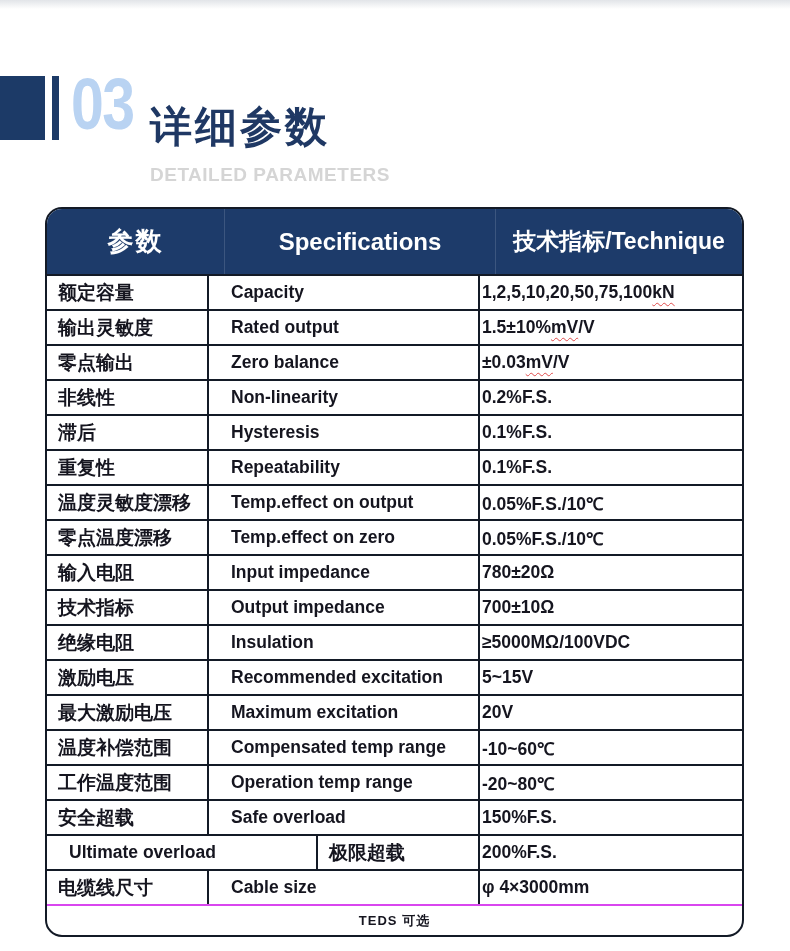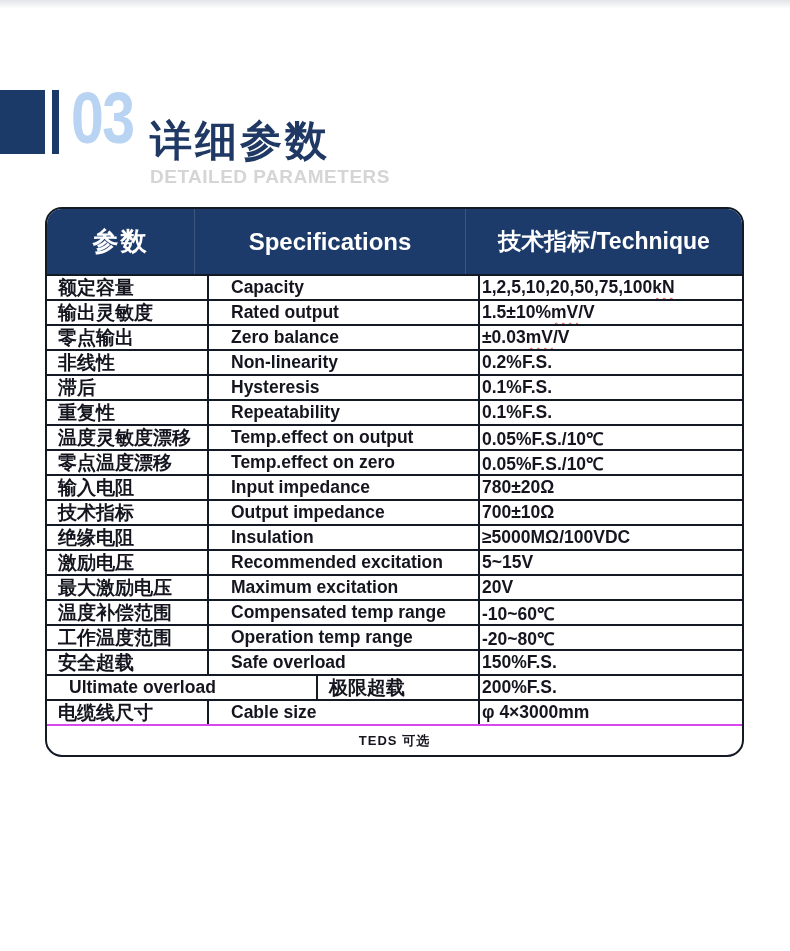--- a/index.html
+++ b/index.html
@@ -6,52 +6,52 @@
   html,body { background:#ffffff; }
   body {
     width:790px; height:951px; position:relative; overflow:hidden;
     font-family:"Liberation Sans", sans-serif;
   }
   .top-shade {
     position:absolute; top:0; left:0; width:790px; height:9px;
     background:linear-gradient(to bottom, rgba(190,196,205,.45), rgba(255,255,255,0));
   }
   
-  .section-header { position:absolute; top:88px; left:0; width:790px; height:78px; }
+  .section-header { position:absolute; top:74px; left:0; width:790px; height:78px; }
   .hdr-square { position:absolute; left:0; top:2px; width:45px; height:64px; background:#1c3a67; }
   .hdr-bar    { position:absolute; left:52px; top:2px; width:7px; height:64px; background:#1c3a67; }
   .hdr-num {
     position:absolute; left:71px; top:-6px;
     font-size:72px; font-weight:bold; color:#b9d3f2; line-height:1;
     letter-spacing:-2px; transform:scaleX(.82); transform-origin:left top;
   }
   .hdr-titles { position:absolute; left:150px; top:-2px; }
   .hdr-title-cn {
     font-size:42px; font-weight:bold; color:#1f3864;
     letter-spacing:3px; line-height:48px; white-space:nowrap;margin-top:31px;
   }
   .hdr-subtitle {
-    margin-top:1px; font-size:19px; color:#d5d5d5; font-weight:bold;
+    margin-top:13px; font-size:19px; color:#d5d5d5; font-weight:bold;
     letter-spacing:.5px; white-space:nowrap;
   }
   
   .card {
     position:absolute; left:45px; top:207px; width:699px;
     background:#ffffff; border:2px solid #131a26; border-radius:17px;
     overflow:hidden;
   }
   .thead {
     display:flex; height:65px; background:#1d3b6a; color:#ffffff;
     align-items:center; font-weight:bold;
   }
   .th { display:flex; align-items:center; justify-content:center; height:100%; }
-  .th1 { width:148px; font-size:26px; letter-spacing:2px; border-right:1px solid rgba(255,255,255,.14); }
+  .th1 { width:178px; font-size:26px; letter-spacing:2px; border-right:1px solid rgba(255,255,255,.14); }
   .th2 { width:271px; font-size:24px; border-right:1px solid rgba(255,255,255,.14); }
   .th3 { flex:1; font-size:23px; }
-  .row { display:flex; height:25px; border-top:2px solid #131a26; background:#ffffff; }
+  .row { display:flex; height:35px; border-top:2px solid #131a26; background:#ffffff; }
   .cell { display:flex; align-items:center; color:#15151f; overflow:hidden; white-space:nowrap; }
   .c1 {
     width:162px; padding-left:11px; border-right:2px solid #131a26;
     font-family:"Liberation Serif", serif; font-weight:bold; font-size:19px;
   }
   .c2 { width:271px; padding-left:22px; border-right:2px solid #131a26; font-weight:bold; font-size:17.5px; }
   .c3 { flex:1; padding-left:2px; font-weight:bold; font-size:17.5px; }
   .sq-red {
     text-decoration-line:underline; text-decoration-style:wavy;
     text-decoration-color:#e04b4b; text-decoration-thickness:1px;

